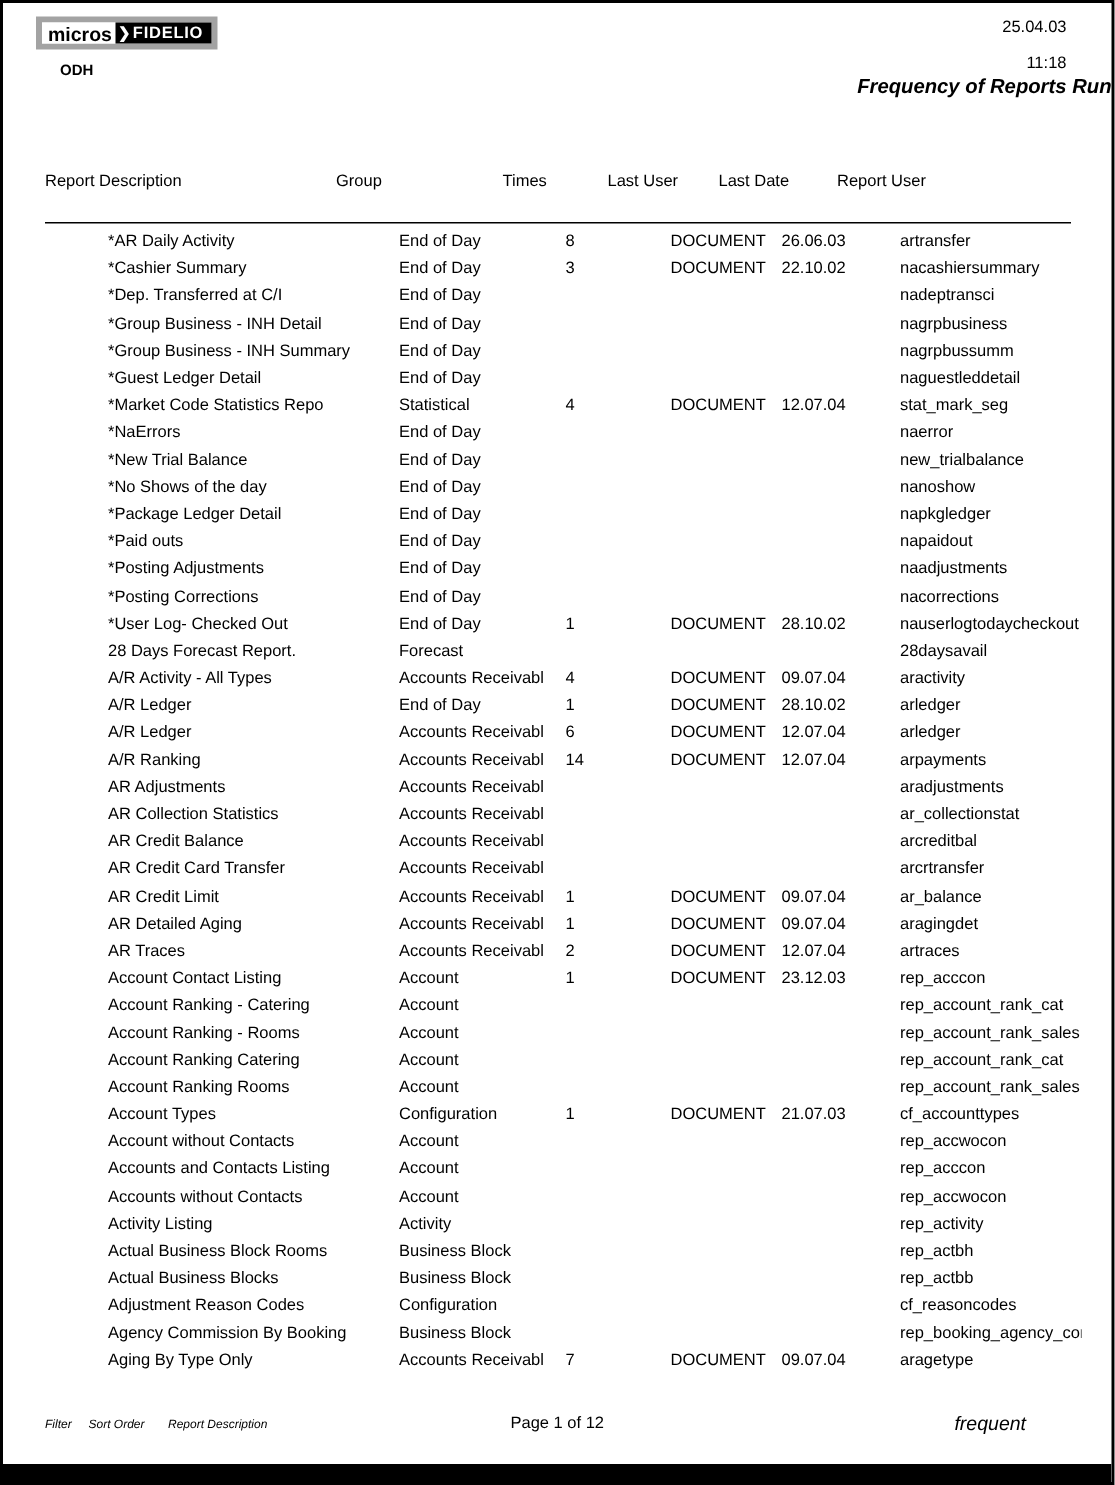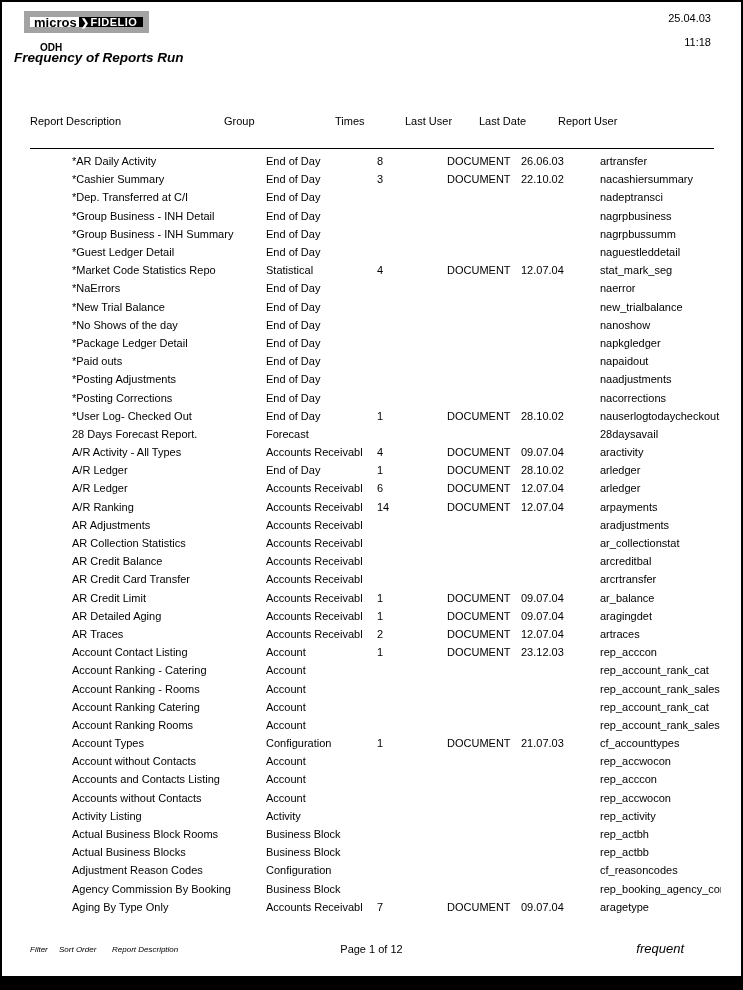--- a/index.html
+++ b/index.html
@@ -16,21 +16,21 @@
     overflow: hidden;
   }
 
   
   .logo {
     position: absolute;
     top: 9px; left: 22px;
     height: 22px;
     display: flex;
     align-items: stretch;
-    border: 6px solid #a3a3a3;
+    border: 4px solid #a3a3a3;
   }
   .logo-micros {
     background: #fff; color: #000;
     font-weight: bold; font-size: 13px;
     display: flex; align-items: center;
     padding: 0 2px 0 4px;
   }
   .logo-right {
     background: #000; color: #fff;
     font-weight: bold; font-size: 11px;
@@ -42,22 +42,22 @@
   .property-code {
     position: absolute; top: 40px; left: 38px;
     font-weight: bold; font-size: 10px;
   }
   .hotel-name {
     position: absolute; top: 9px; left: 0; right: 0;
     text-align: center;
     font-style: italic; font-size: 13px;
   }
   .report-title {
-    position: absolute; top: 48px; left: 12px; right: 0;
-    text-align: left;
+    position: absolute; top: 48px; left: 0; right: 0;
+    text-align: right;
     font-style: italic; font-weight: bold; font-size: 13.5px;
   }
   .run-date {
     position: absolute; top: 10px; right: 30px;
     font-size: 11px;
   }
   .run-time {
     position: absolute; top: 34px; right: 30px;
     font-size: 11px;
   }

